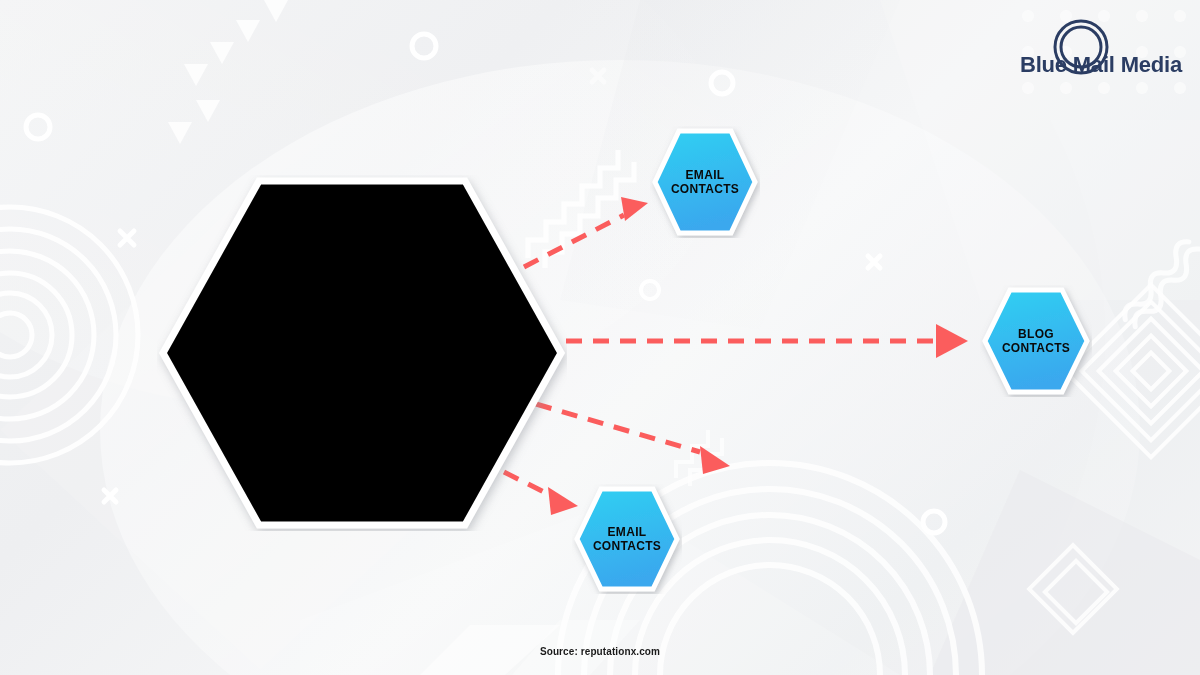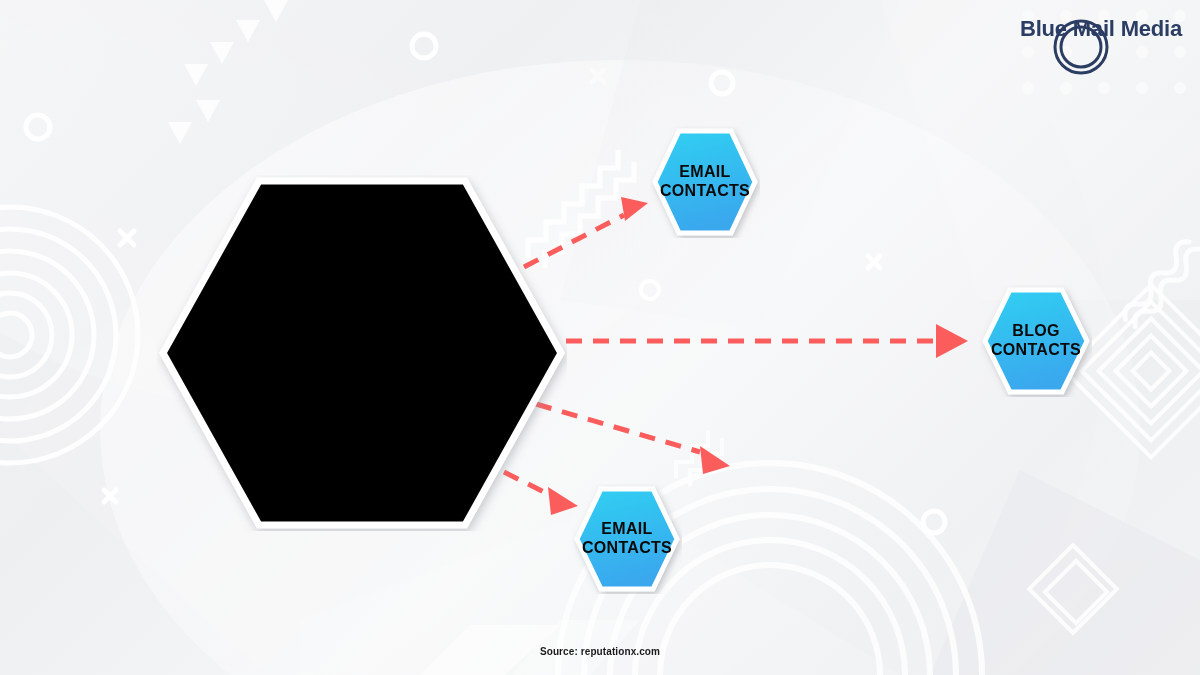--- a/index.html
+++ b/index.html
@@ -61,37 +61,37 @@
     color: #ffffff;
     font-size: 40px;
     font-weight: bold;
     letter-spacing: 0.5px;
     line-height: 1.22;
   }
 
   
   .node-small .node-label {
     color: #0a0a0a;
-    font-size: 16px;
+    font-size: 12px;
     font-weight: bold;
     letter-spacing: 0.3px;
   }
   #node-email   { left: 650px; top: 126px;  width: 110px; height: 112px; }
   #node-blog    { left: 980px; top: 285px;  width: 112px; height: 112px; }
   #node-leads   { left: 738px; top: 424px;  width: 112px; height: 110px; }
   #node-social  { left: 572px; top: 484px;  width: 110px; height: 110px; }
 
   
   #logo {
     position: absolute;
     right: 18px;
     top: 16px;
     z-index: 6;
     display: flex;
-    align-items: flex-start;
+    align-items: flex-end;
     height: 62px;
     margin-left: 10px;
   }
   #logo-ring {
     position: absolute;
     left: 36px;
     top: 0px;
     width: 62px;
     height: 62px;
   }

